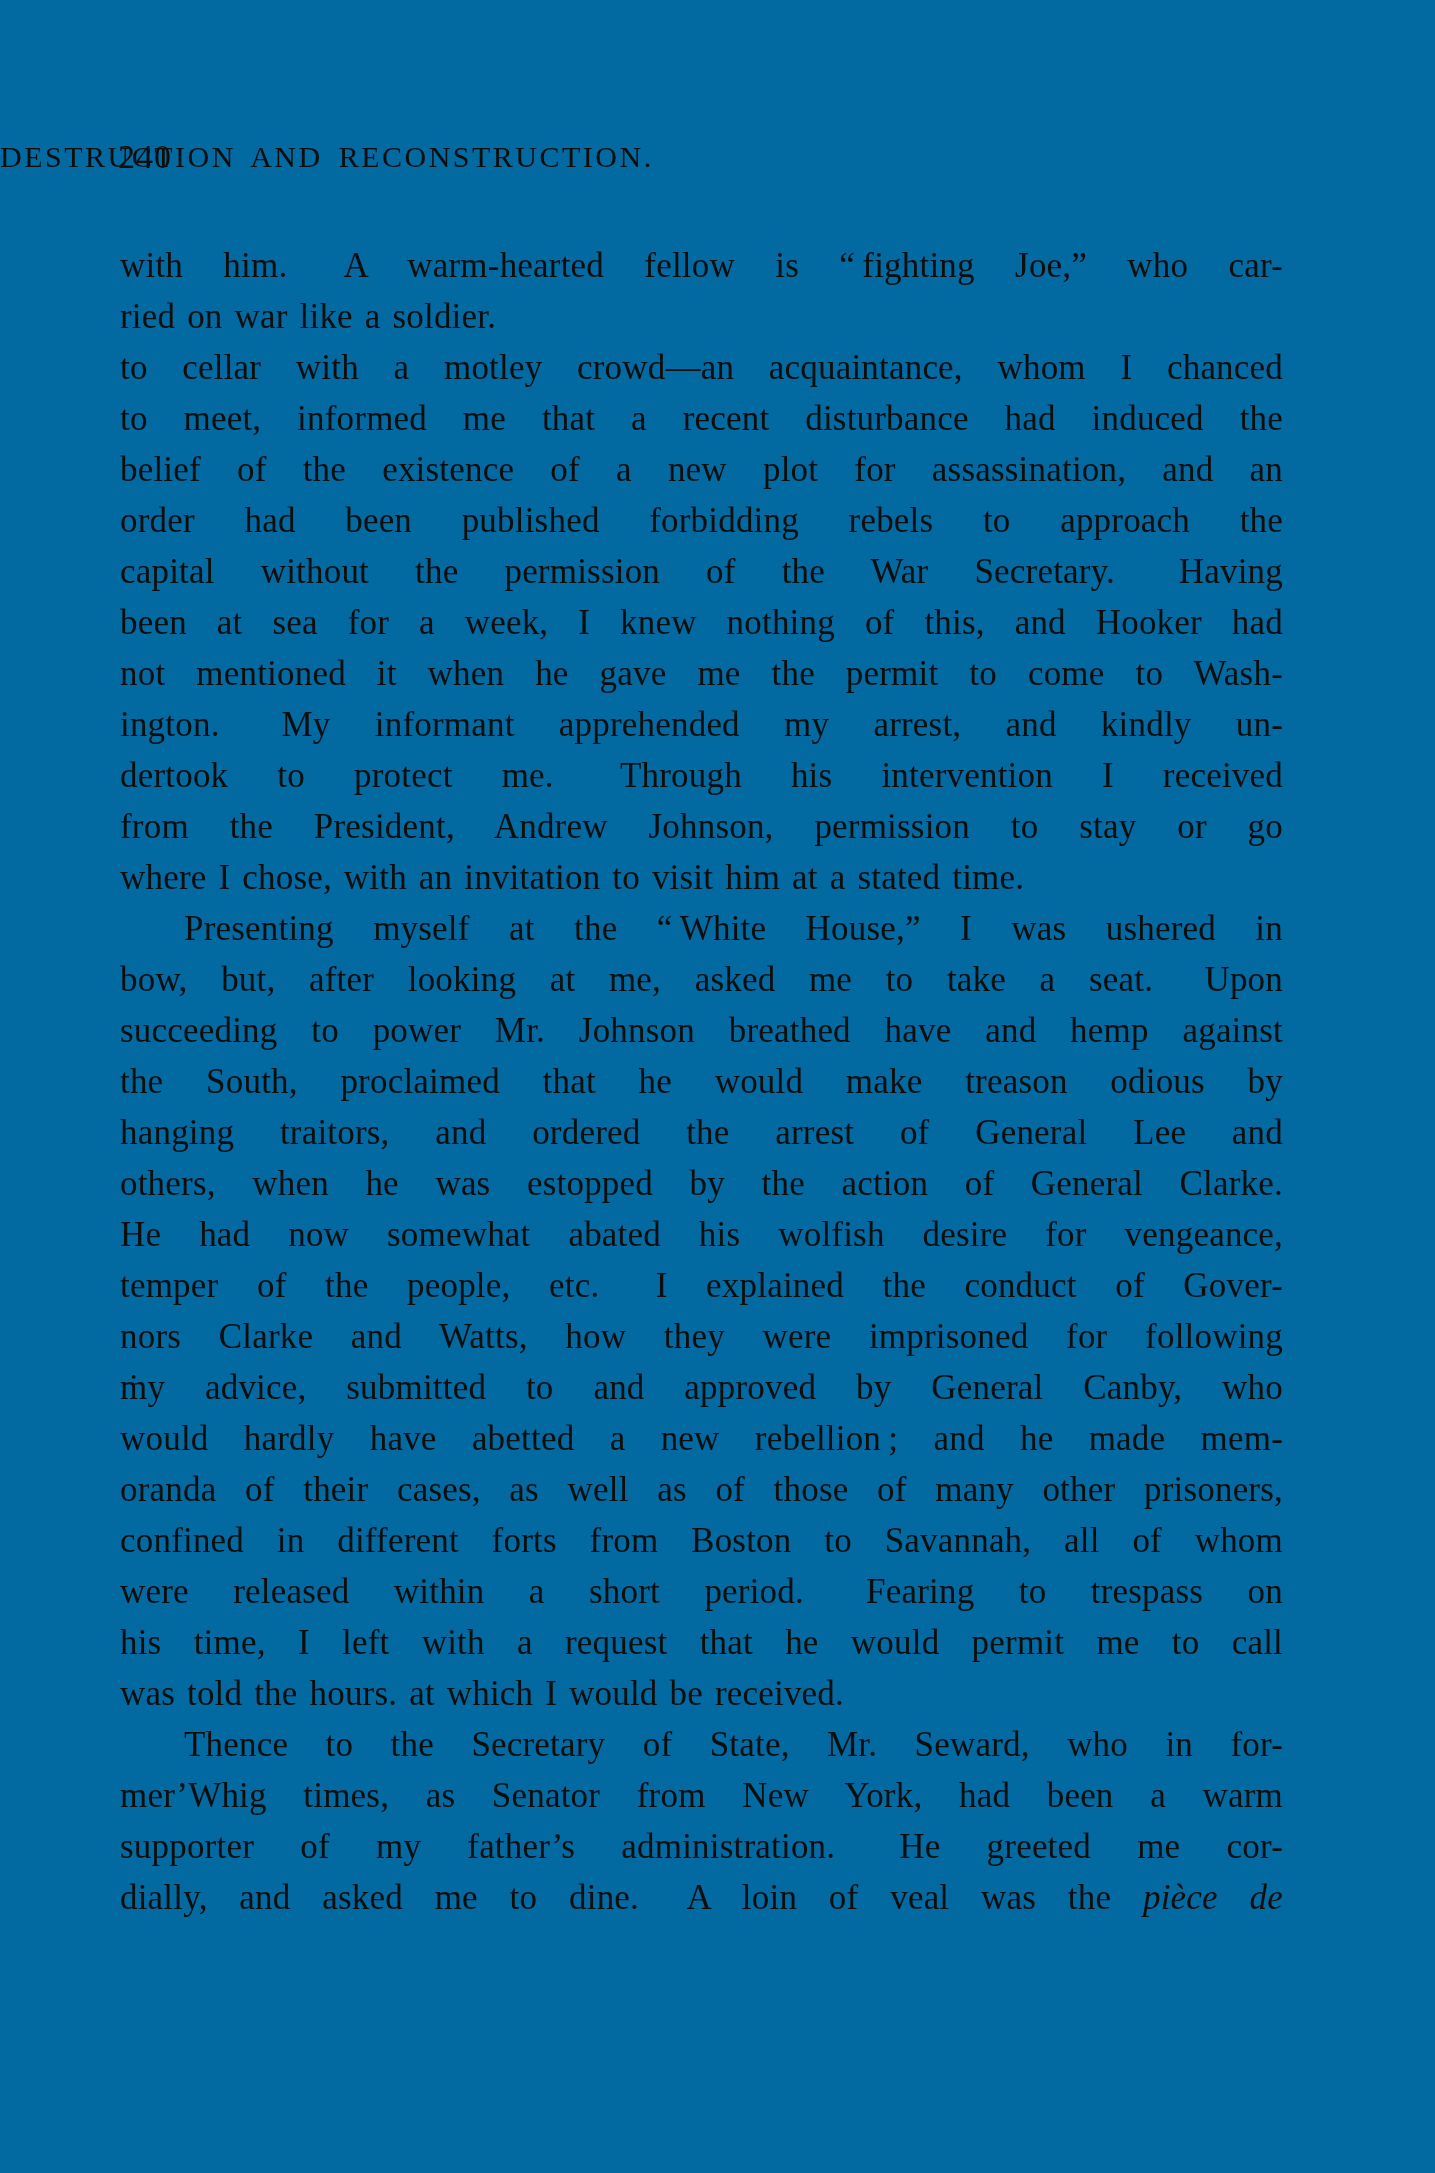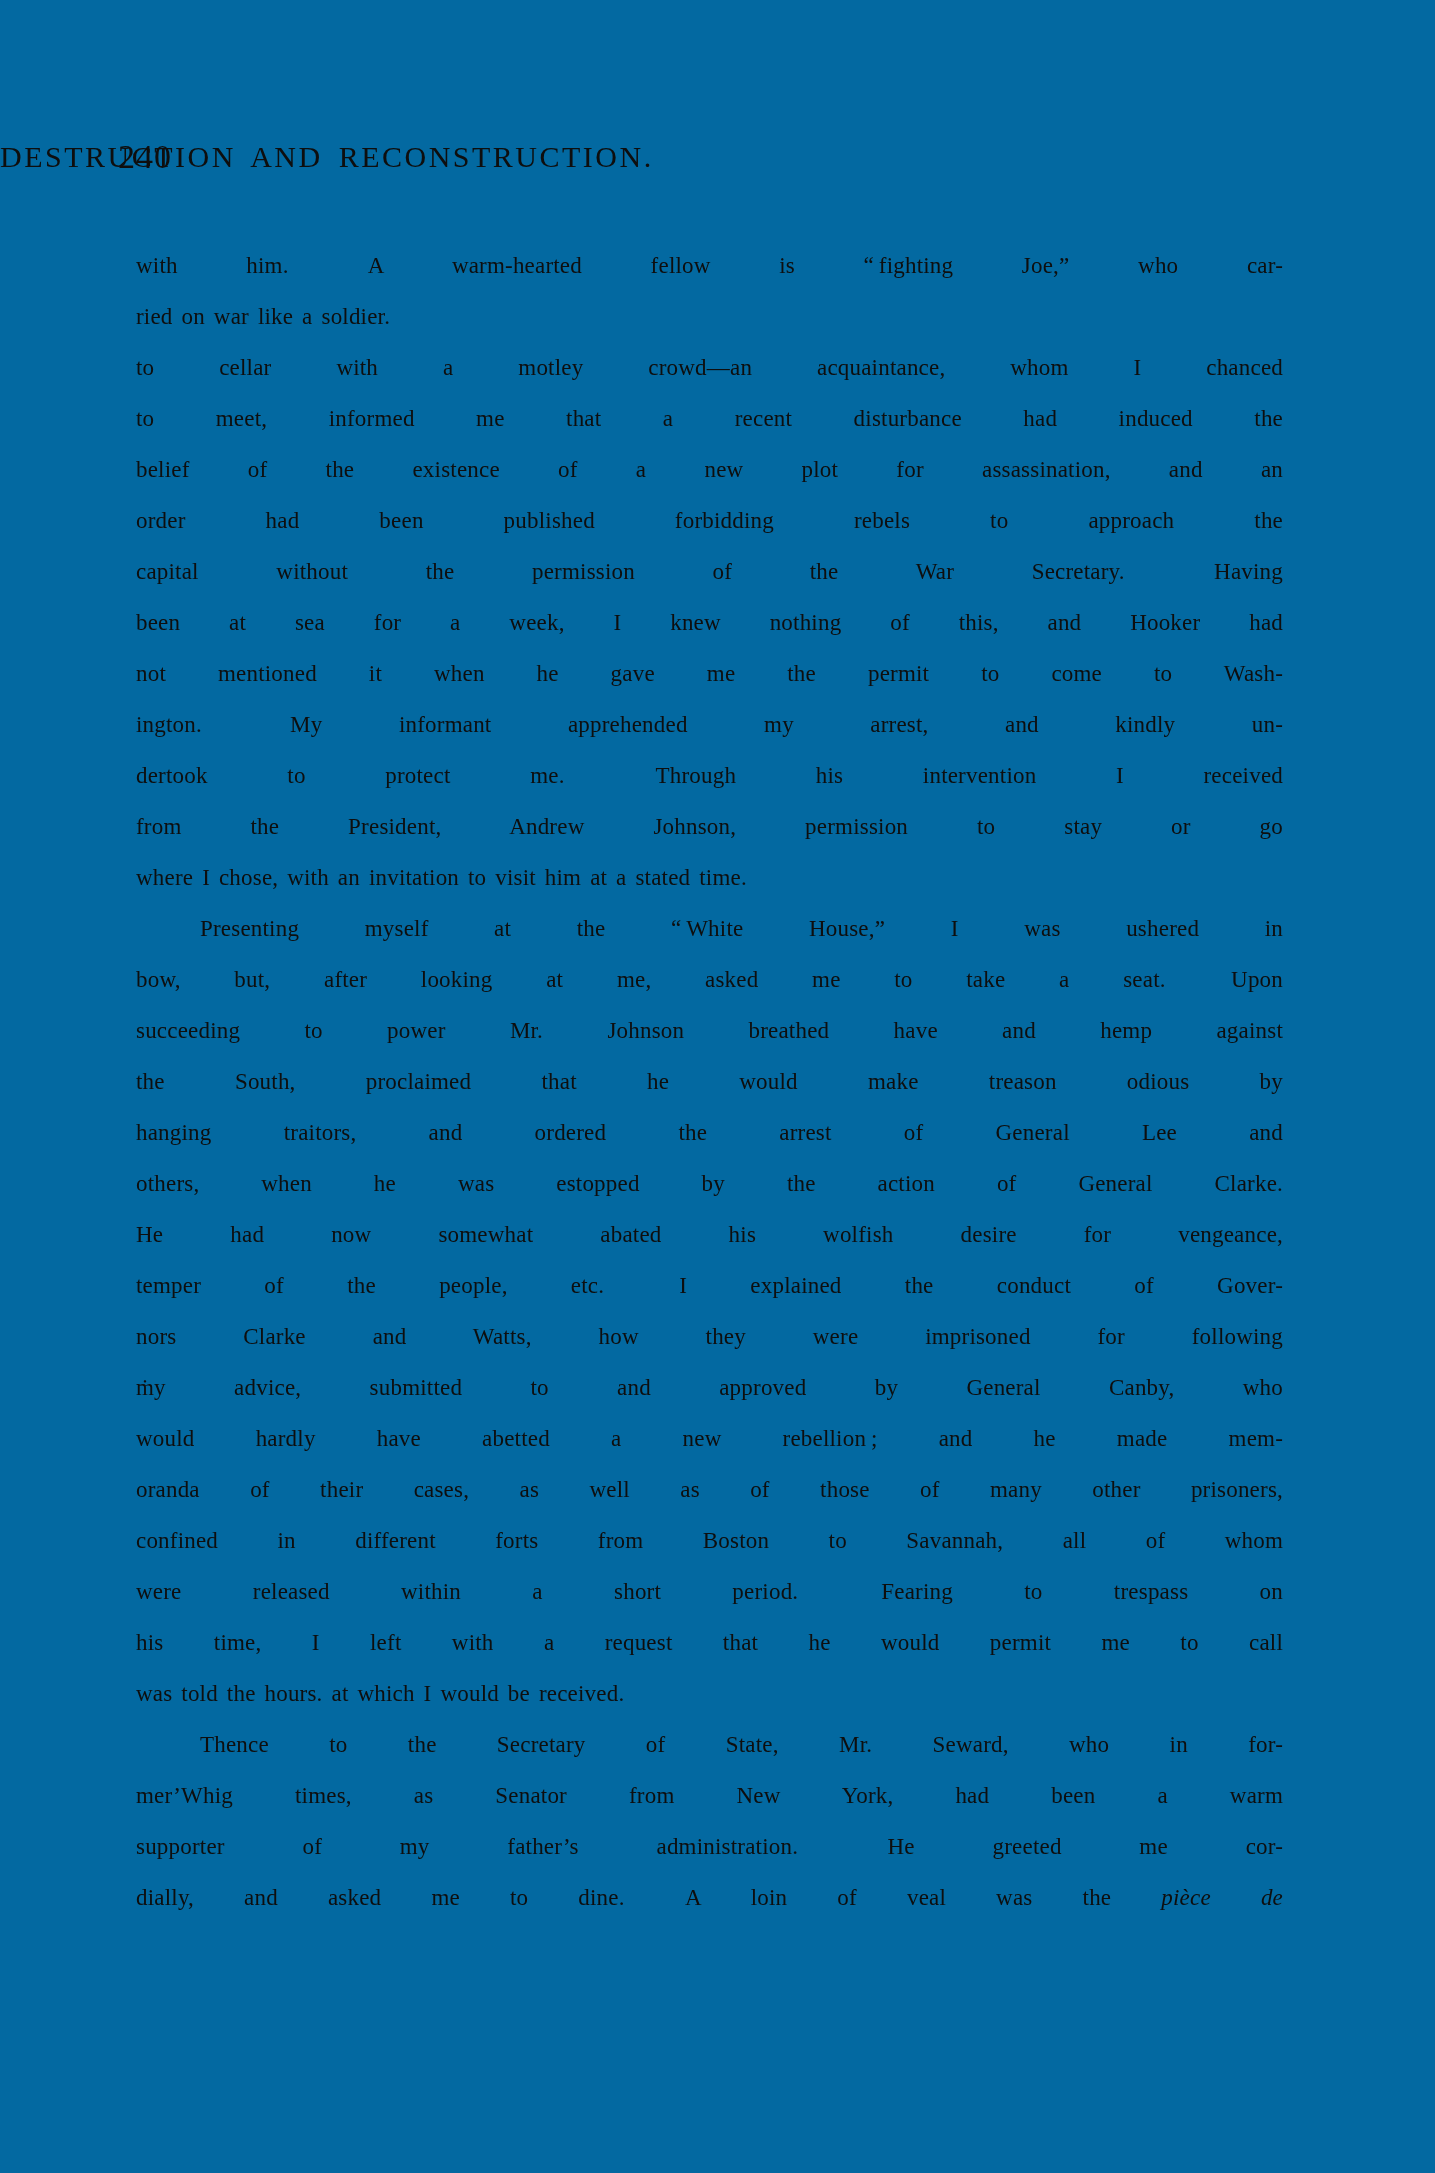--- a/index.html
+++ b/index.html
@@ -36,29 +36,28 @@
     word-spacing: 6px;
   }
   .body-text {
     position: absolute;
     top: 240px;
     left: 120px;
     width: 1163px;
   }
   .paragraph { margin: 0; padding: 0; }
   .line {
-    font-size: 23px;
+    font-size: 35px;
     line-height: 51px;
     height: 51px;
     text-align: justify;
     text-align-last: justify;
     text-justify: inter-word;
     white-space: nowrap;
     letter-spacing: 0.2px;
-    margin-left: 16px;
   }
   .line.first { text-indent: 64px; }
   .line.last {
     text-align-last: left;
     word-spacing: 3px;
   }
   .italic { font-style: italic; }
 </style>
 </head>
 <body>

